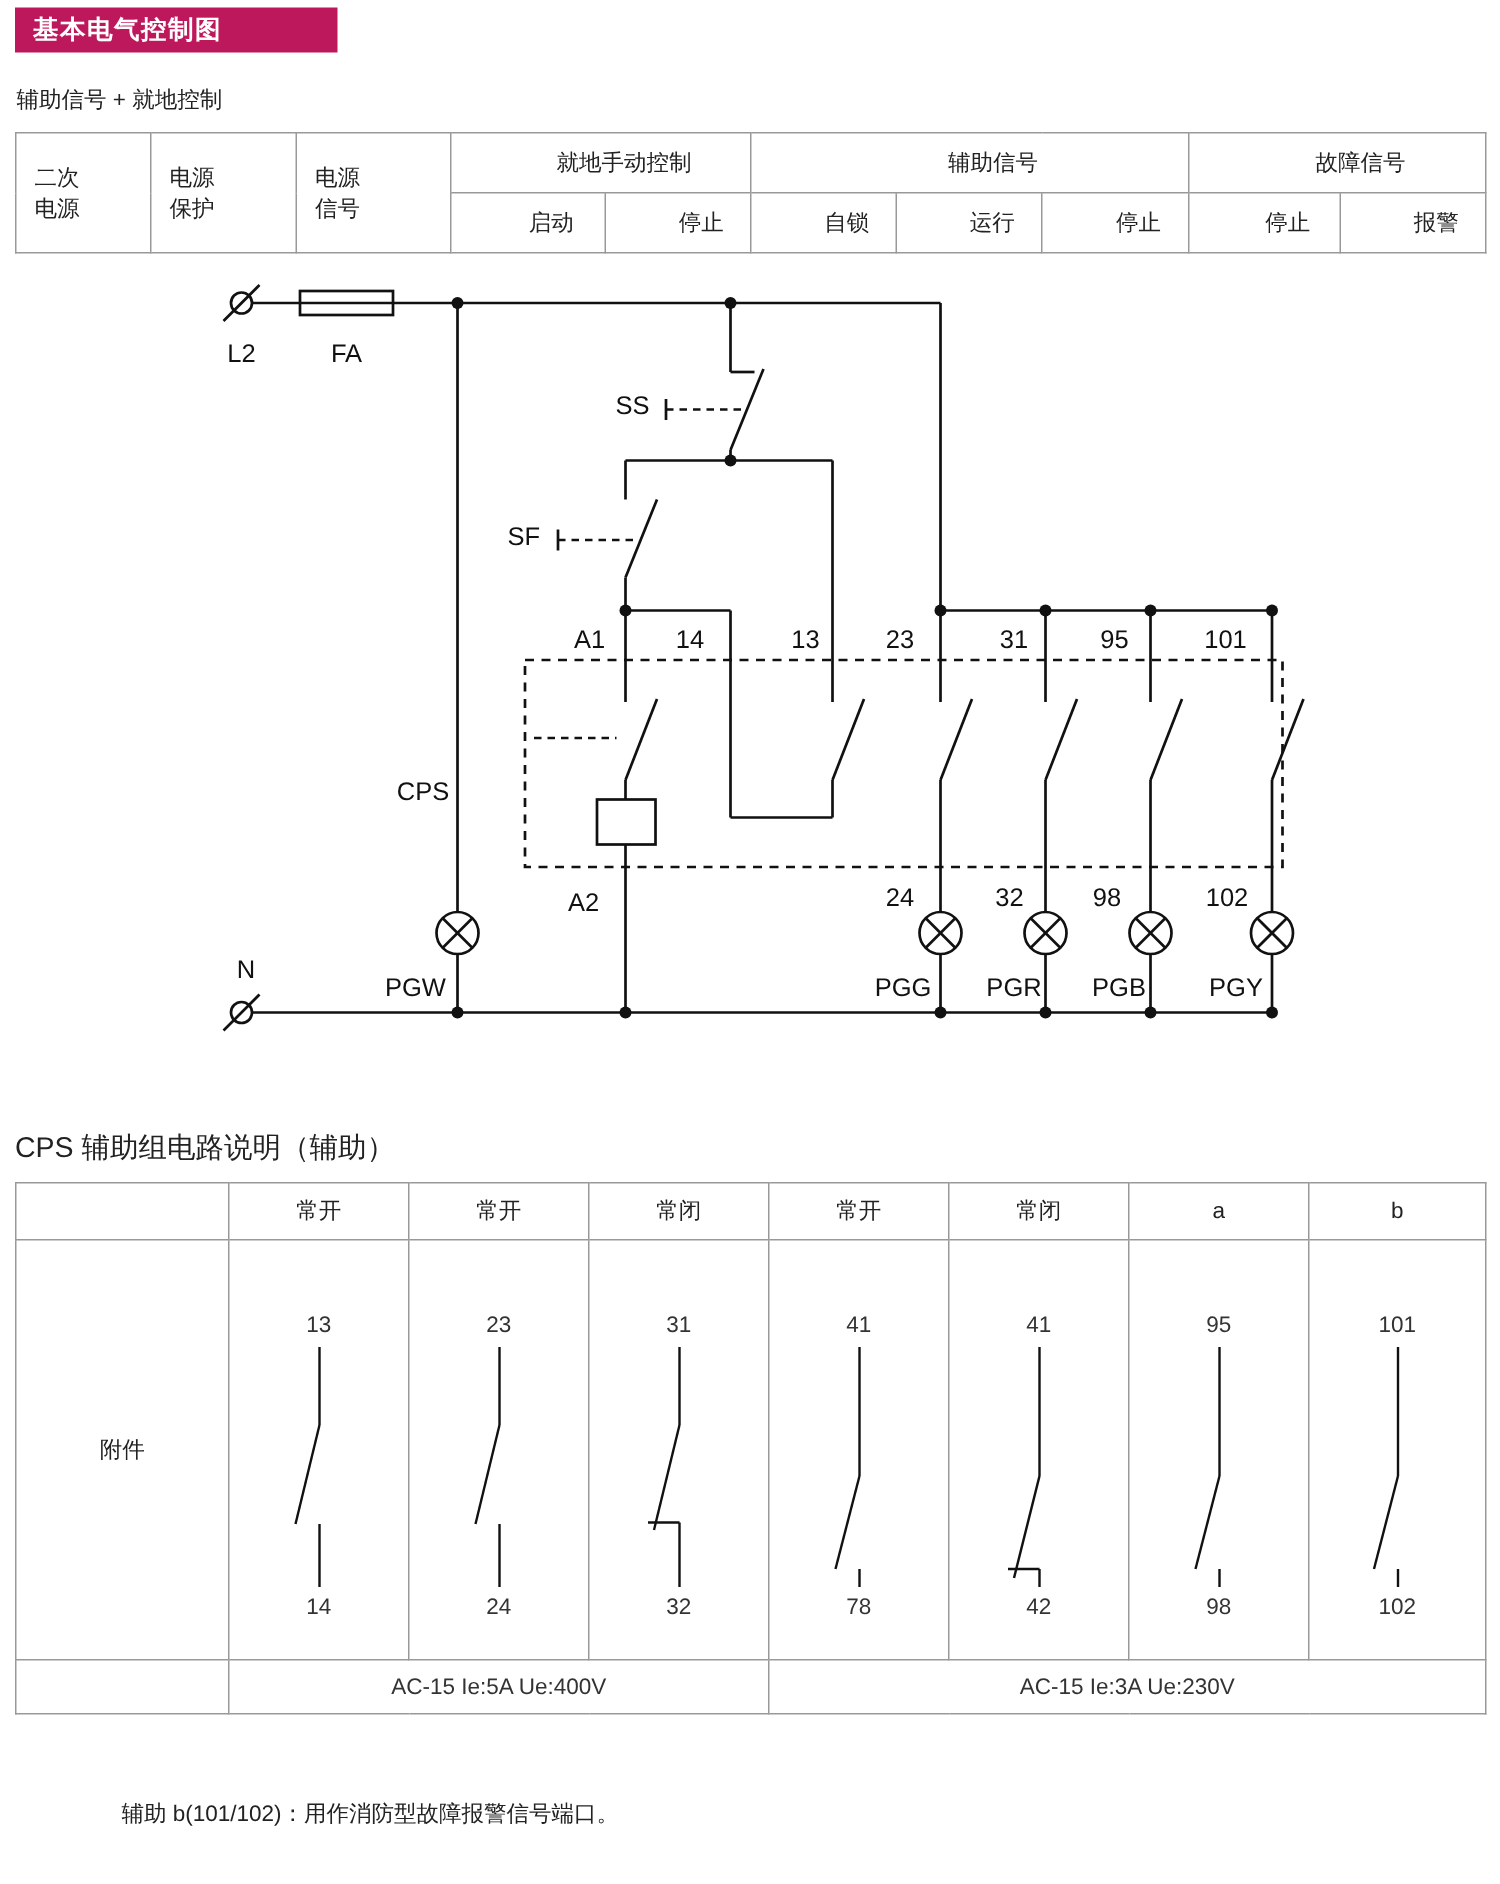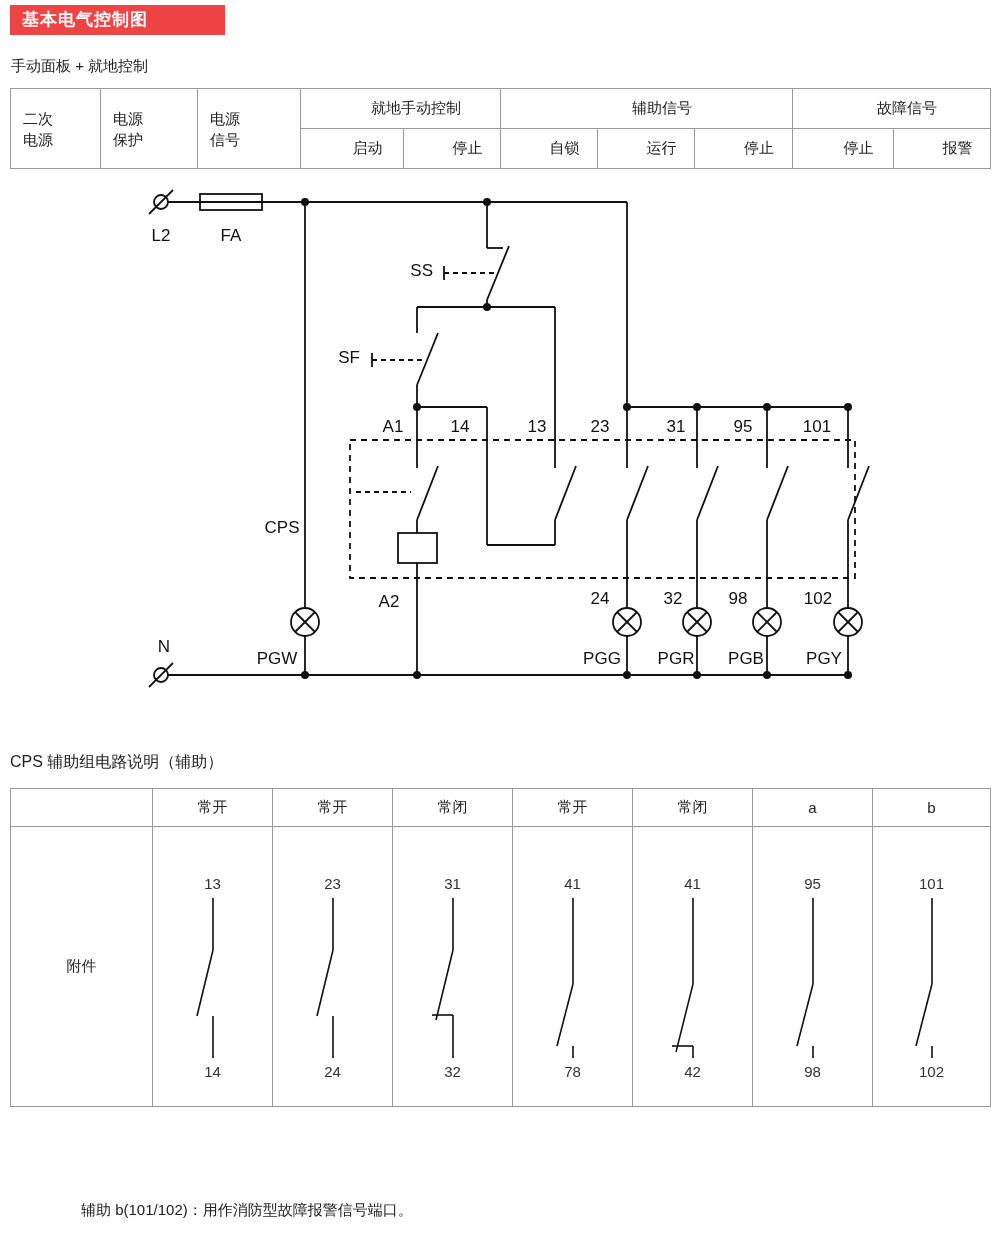--- a/index.html
+++ b/index.html
@@ -3,39 +3,39 @@
 <meta charset="utf-8">
 <style>
   * { margin:0; padding:0; box-sizing:border-box; }
   html,body { background:#fff; }
   body {
     width:1000px; height:1256px; position:relative; overflow:hidden;
     color:#222; font-family:"Liberation Sans","DejaVu Sans",sans-serif;
   }
   .header-bar {
     position:absolute; left:10px; top:5px; min-width:215px;
-    background:#ef4444; color:#fff; font-size:17px; font-weight:bold;
+    background:#be185d; color:#fff; font-size:17px; font-weight:bold;
     padding:3px 14px 4px 12px; letter-spacing:1px;
   }
   .subtitle { position:absolute; left:11px; top:57px; font-size:15px; color:#222; }
 
   table.sig {
     position:absolute; left:10px; top:88px; width:980px;
     border-collapse:collapse; table-layout:fixed;
   }
   table.sig td {
     border:1px solid #999; font-size:15px; text-align:center;
     height:40px; color:#222; vertical-align:middle;padding-left:31px;
   }
   table.sig td.pcell { text-align:left; padding-left:12px; line-height:21px; }
 
   svg.schematic { position:absolute; left:0; top:170px; font-family:inherit; }
   svg.schematic text { fill:#111; font-size:17px; }
 
-  .section-title { position:absolute; left:10px; top:752px; font-size:16px; color:#222; }
+  .section-title { position:absolute; left:10px; top:752px; font-size:19px; color:#222; }
 
   table.aux {
     position:absolute; left:10px; top:788px; width:980px;
     border-collapse:collapse; table-layout:fixed;
   }
   table.aux td {
     border:1px solid #999; font-size:15px; text-align:center;
     color:#222; vertical-align:middle;
   }
   table.aux tr.hrow td { height:38px; }
@@ -49,21 +49,21 @@
   .notes { position:absolute; left:30px; top:1194px; font-size:15px; line-height:31px; color:#222; }
   .notes .note2 { margin-left:51px; }
 </style>
 </head>
 <body>
 
 <div class="header-bar">
   <span>基本电气控制图</span>
 </div>
 
-<div class="subtitle">手动面板 + 就地控制</div>
+<div class="subtitle">辅助信号 + 就地控制</div>
 
 <table class="sig">
   <colgroup>
     <col style="width:90px">
       <col style="width:97px">
       <col style="width:103px">
     <col style="width:103px">
       <col style="width:97px">
     <col style="width:97px">
       <col style="width:97px">
@@ -345,18 +345,23 @@
           <g stroke="#111" stroke-width="1.6" fill="none">
             <line x1="30" y1="0" x2="30" y2="86"></line>
                 <line x1="30" y1="86" x2="14" y2="148"></line>
                 <line x1="30" y1="148" x2="30" y2="160"></line>
           </g>
         </svg>
         <div class="num">102</div>
       </div>
     </td>
   </tr>
+  <tr class="raterow">
+    <td></td>
+    <td colspan="3">AC-15 Ie:5A Ue:400V</td>
+    <td colspan="4">AC-15 Ie:3A Ue:230V</td>
+  </tr>
 </tbody>
   </table>
 
 <div class="notes">
   <div class="note2">辅助 b(101/102)：用作消防型故障报警信号端口。</div>
 </div>
 
 </body></html>

